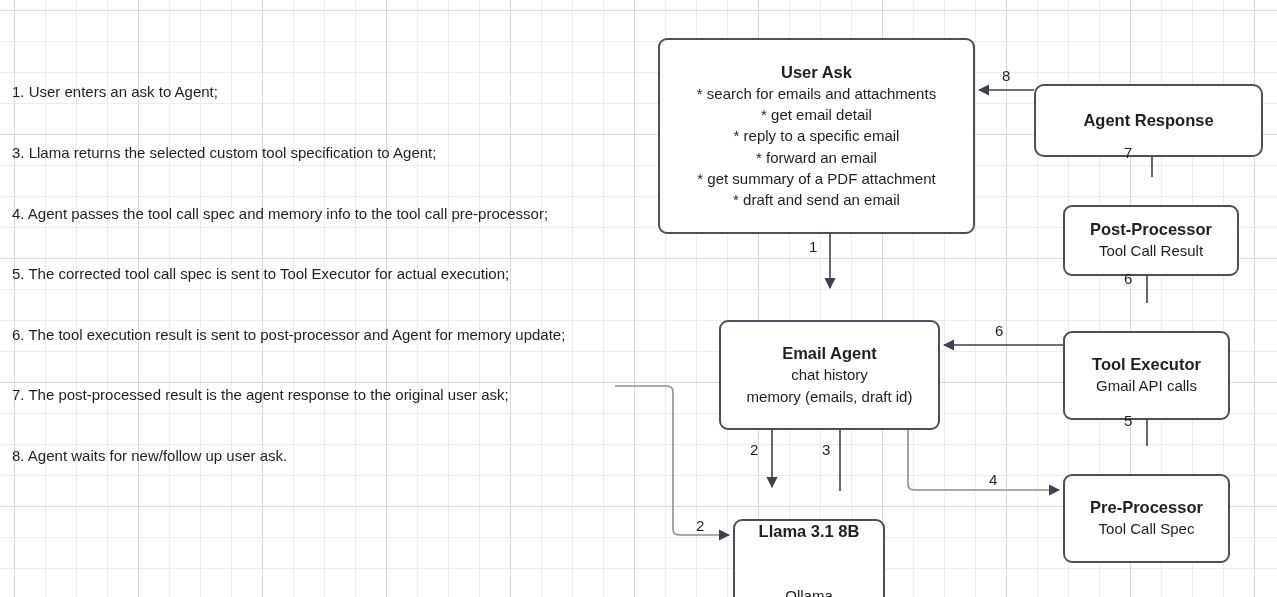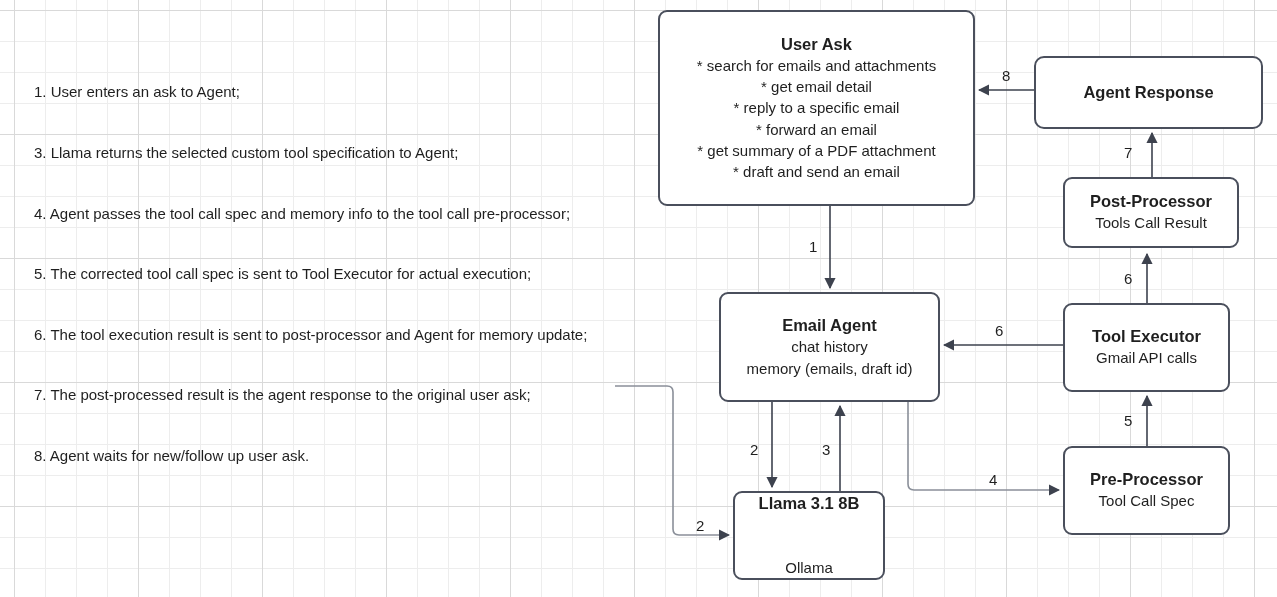--- a/index.html
+++ b/index.html
@@ -41,36 +41,36 @@
 
   .legend {
     position: absolute;
     left: 12px;
     top: 42px;
     width: 620px;
     font-size: 15px;
     line-height: 20.2px;
     color: #1f1f1f;
     white-space: pre;
-    margin-left: 22px;
   }
   .legend div { white-space: pre; }
 
   .node {
     position: absolute;
     box-sizing: border-box;
     border: 2px solid #4a4f5c;
     border-radius: 9px;
     background: #ffffff;
     display: flex;
     flex-direction: column;
     align-items: center;
     justify-content: center;
     text-align: center;
     color: #1f1f1f;
+    margin-top: 28px;
   }
   .node .title {
     font-weight: bold;
     font-size: 16.5px;
     line-height: 21px;
   }
   .node .sub {
     font-size: 15px;
     line-height: 21.3px;
   }
@@ -153,21 +153,21 @@
     <div class="item">* get summary of a PDF attachment</div>
     <div class="item">* draft and send an email</div>
   </div>
 
   <div class="node" id="node-agent-response">
     <div class="title">Agent Response</div>
   </div>
 
   <div class="node" id="node-post-processor">
     <div class="title">Post-Processor</div>
-    <div class="sub">Tools Call Result</div>
+    <div class="sub">Tool Call Result</div>
   </div>
 
   <div class="node" id="node-tool-executor">
     <div class="title">Tool Executor</div>
     <div class="sub">Gmail API calls</div>
   </div>
 
   <div class="node" id="node-pre-processor">
     <div class="title">Pre-Processor</div>
     <div class="sub">Tool Call Spec</div>

